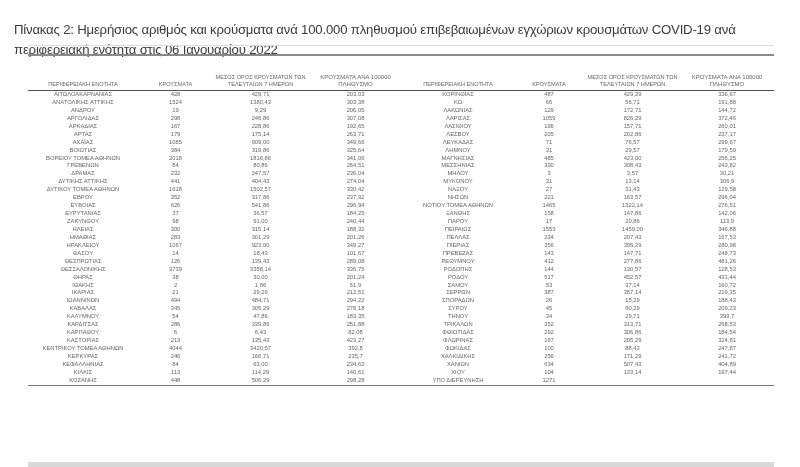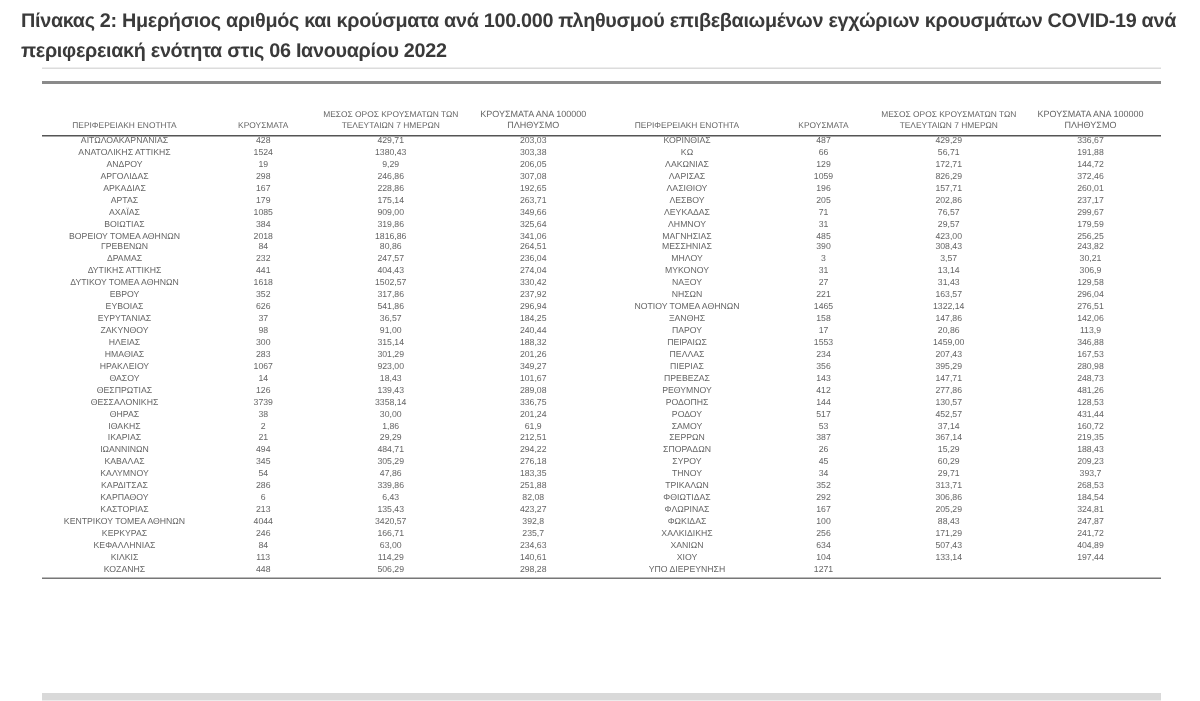--- a/index.html
+++ b/index.html
@@ -1,17 +1,17 @@
 <!DOCTYPE html>
 <html><head>
 <meta charset="utf-8">
 <style>
   html, body { margin:0; padding:0; background:#ffffff; }
   body { width:800px; height:467px; overflow:hidden; position:relative; font-family:"Liberation Sans", sans-serif; color:#555; }
-  .title { position:absolute; left:14px; top:4px; width:780px; font-family:"Liberation Sans Narrow","Liberation Sans", sans-serif; font-size:13.2px; line-height:20px; color:#3a3a3a; letter-spacing:-0.2px;font-weight:bold; }
+  .title { position:absolute; left:14px; top:20px; width:780px; font-family:"Liberation Sans Narrow","Liberation Sans", sans-serif; font-size:13.2px; line-height:20px; color:#3a3a3a; letter-spacing:-0.2px; }
   .rule-thin { position:absolute; left:28px; right:26px; top:45px; height:0; border-top:1px solid #dcdcdc; }
   .rule-thick { position:absolute; left:28px; right:26px; top:54px; height:0; border-top:2px solid #8a8a8a; }
   .tbl { position:absolute; left:28px; top:68px; width:746px; }
   .hdr { display:flex; height:22px; border-bottom:1.5px solid #555; align-items:flex-end; }
   .hdr .cell { font-size:5.6px; line-height:7px; text-align:center; color:#666; padding-bottom:2px; }
   .hdr .cell.big { font-size:6px; }
   .row { display:flex; height:7.95px; }
   .row .cell { font-size:5.8px; line-height:7.95px; text-align:center; color:#666; white-space:nowrap; }
   .c1 { width:110px; } .c2 { width:75px; } .c3 { width:95px; } .c4 { width:95px; }
   .c5 { width:110px; } .c6 { width:72px; } .c7 { width:95px; } .c8 { width:94px; }

